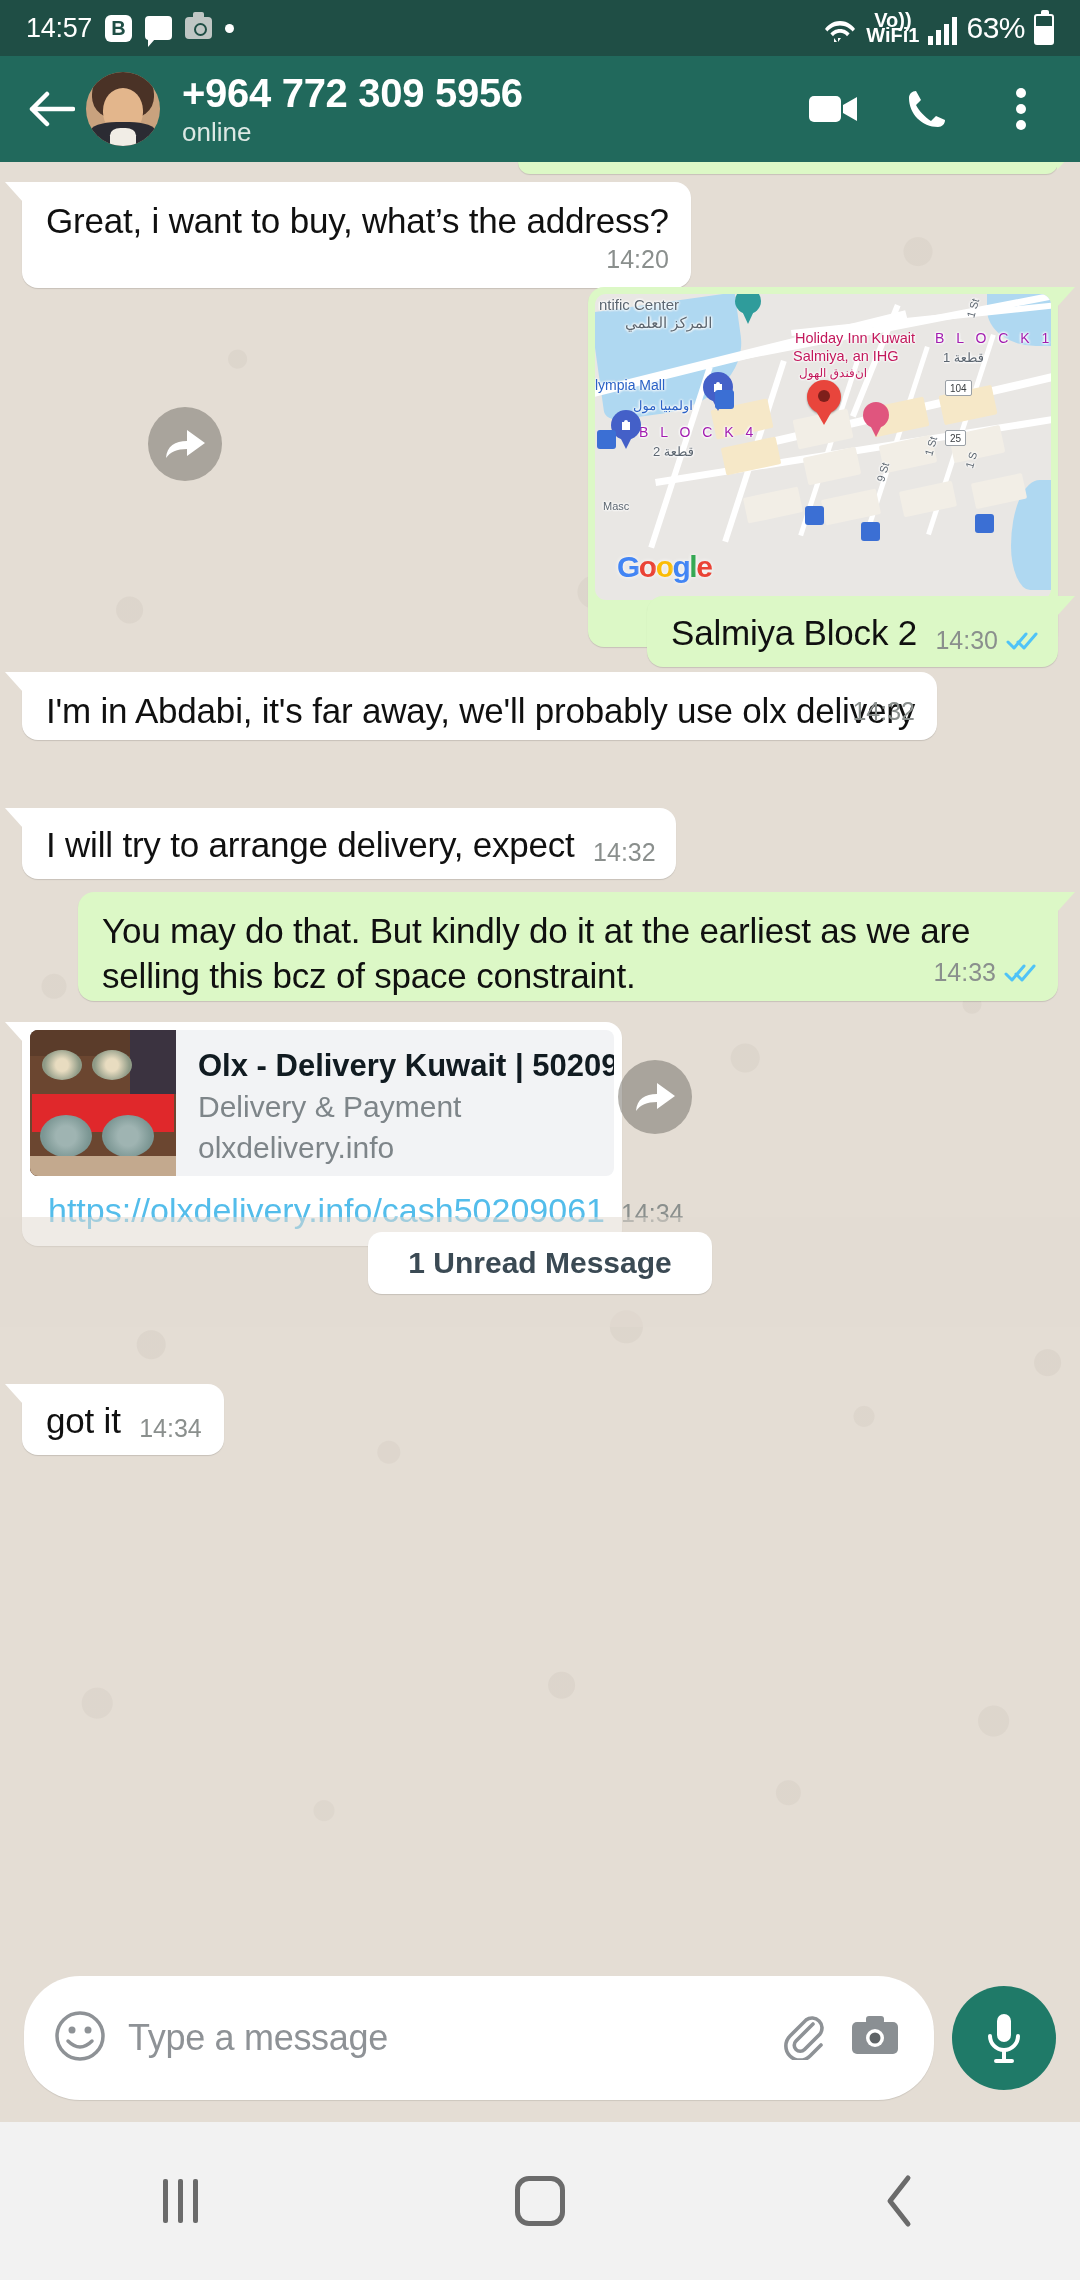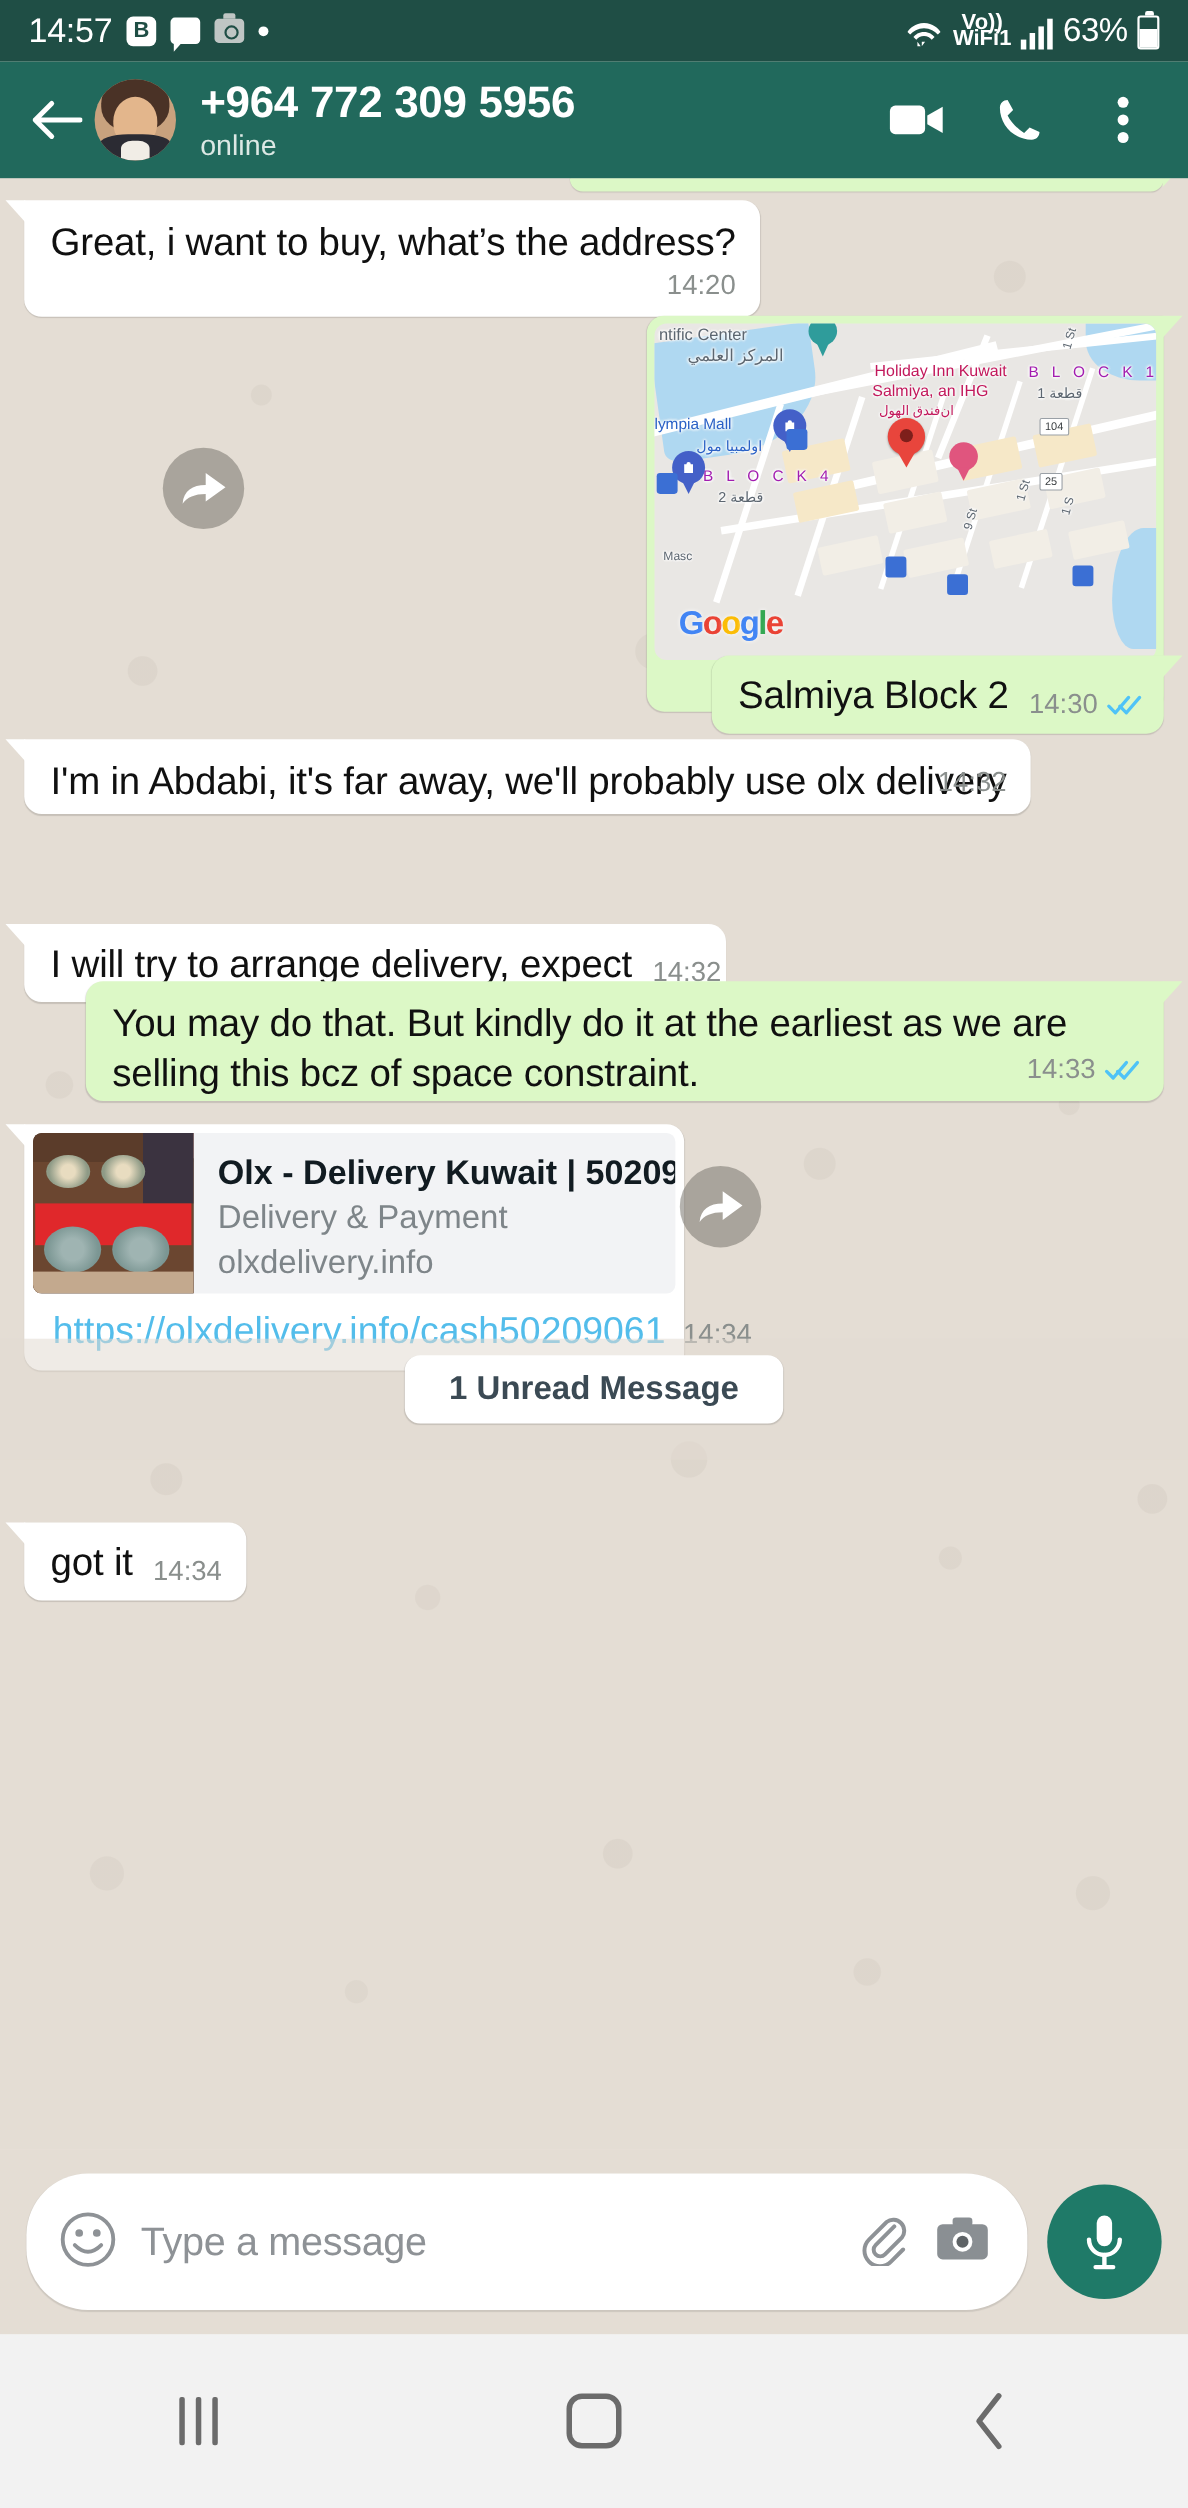--- a/index.html
+++ b/index.html
@@ -10,21 +10,21 @@
     position:relative;
   }
 
   
   #status-bar {
     position:absolute; top:0; left:0; width:1080px; height:56px;
     background:#1F4E45; display:flex; align-items:center;
     padding:0 26px; color:#FFFFFF;
   }
   .sb-left { display:flex; align-items:center; gap:13px; }
-  .sb-clock { font-size:31px; letter-spacing:-0.3px; }
+  .sb-clock { font-size:27px; letter-spacing:-0.3px; }
   .sb-b {
     width:27px; height:27px; border-radius:6px; background:#FFFFFF;
     color:#1F4E45; font-size:20px; font-weight:bold;
     display:flex; align-items:center; justify-content:center;
   }
   .sb-msg {
     width:27px; height:24px; background:#FFFFFF; border-radius:4px;
     position:relative;
   }
   .sb-msg:after {
@@ -573,21 +573,21 @@
     <div class="row inc" style="top:510px;">
       <div class="bubble inc" style="max-width:960px;">
         <span class="btext">I'm in Abdabi, it's far away, we'll probably use olx delivery</span>
         <div style="text-align:right;margin-top:-36px;">
           <span class="meta">14:32</span>
         </div>
       </div>
     </div>
 
     <div class="row inc" style="top:646px;">
-      <div class="bubble inc" style="padding:14px 4px 12px 24px;margin-top:32px;">
+      <div class="bubble inc" style="padding:14px 20px 12px 24px;">
         <span class="btext">I will try to arrange delivery, expect</span>
         <span class="meta inline">14:32</span>
       </div>
     </div>
 
     <div class="row out" style="top:730px;">
       <div class="bubble out" style="max-width:980px;">
         <span class="btext">You may do that. But kindly do it at the earliest as we are selling this bcz of space constraint.</span>
         <div style="text-align:right;margin-top:-40px;">
           <span class="meta">

